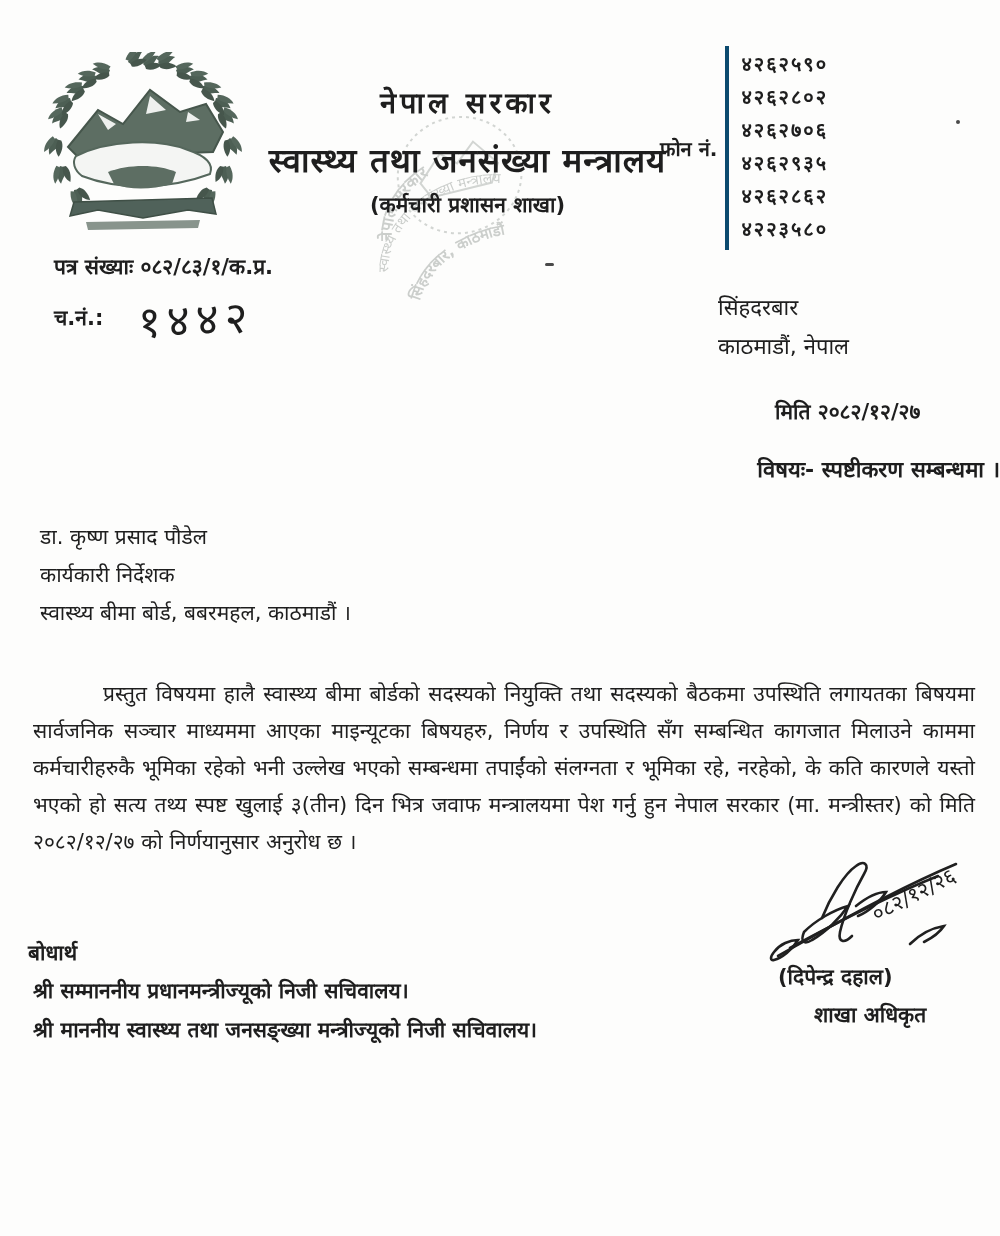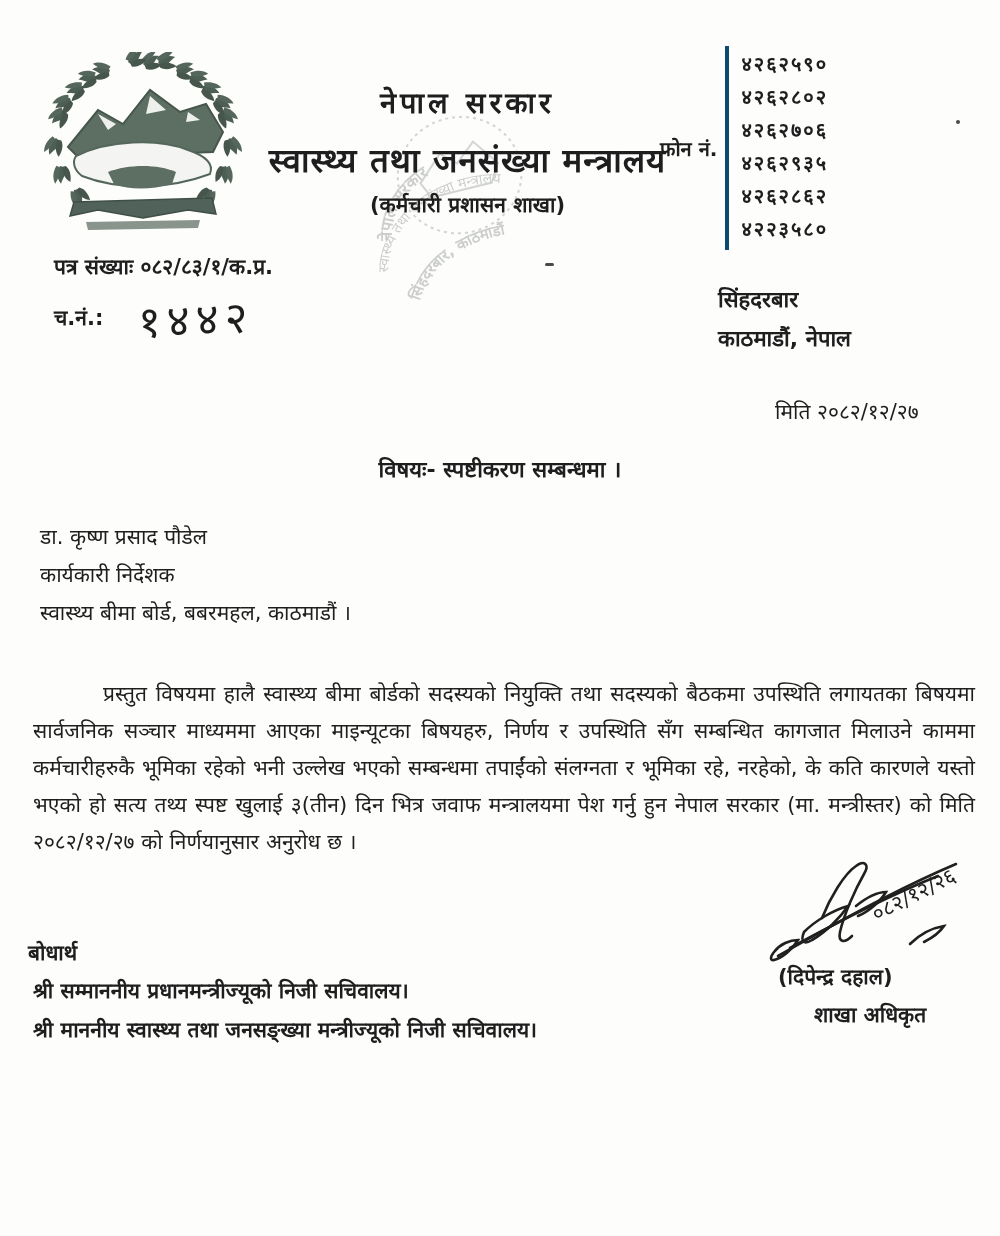--- a/index.html
+++ b/index.html
@@ -21,24 +21,24 @@
   .hdr .ministry{font-size:33px;font-weight:bold;margin-top:16px;letter-spacing:1px;}
   .hdr .branch{font-size:21px;font-weight:bold;margin-top:8px;}
   .phone{left:660px;top:46px;display:flex;align-items:center;}
   .phone-label{font-size:20px;font-weight:bold;margin-right:8px;white-space:nowrap;}
   .phone-list{border-left:4px solid #0c4a6e;padding:2px 0 4px 12px;}
   .phone-list div{font-size:20px;font-weight:bold;line-height:33px;letter-spacing:2px;}
   
   .refno{left:54px;top:252px;font-size:21px;font-weight:600;}
   .chn-label{left:54px;top:303px;font-size:21px;font-weight:600;}
   .chn-value{left:138px;top:288px;font-size:44px;font-weight:500;transform:rotate(-3deg);letter-spacing:6px;font-family:"DejaVu Serif", serif;}
-  .addr{left:718px;top:280px;font-size:22px;font-weight:bold;line-height:39px;}
-  .dateline{left:775px;top:397px;font-size:21px;font-weight:normal;}
+  .addr{left:718px;top:288px;font-size:22px;font-weight:normal;line-height:39px;}
+  .dateline{left:775px;top:397px;font-size:21px;font-weight:bold;}
   
-  .subject{left:0;top:453px;width:1000px;text-align:center;font-size:22px;font-weight:bold;}
+  .subject{left:0;top:453px;width:1000px;text-align:right;font-size:22px;font-weight:bold;}
   .recipient{left:40px;top:518px;font-size:21px;font-weight:400;line-height:38px;}
   
   .body-par{
     left:33px;top:676px;width:942px;
     font-size:21px;font-weight:500;line-height:37px;
     text-align:justify;text-indent:70px;
   }
   
   .sig{left:760px;top:848px;width:220px;height:120px;}
   .sig-date{left:868px;top:880px;font-size:21px;transform:rotate(-27deg);font-family:"DejaVu Serif", serif;white-space:nowrap;}

